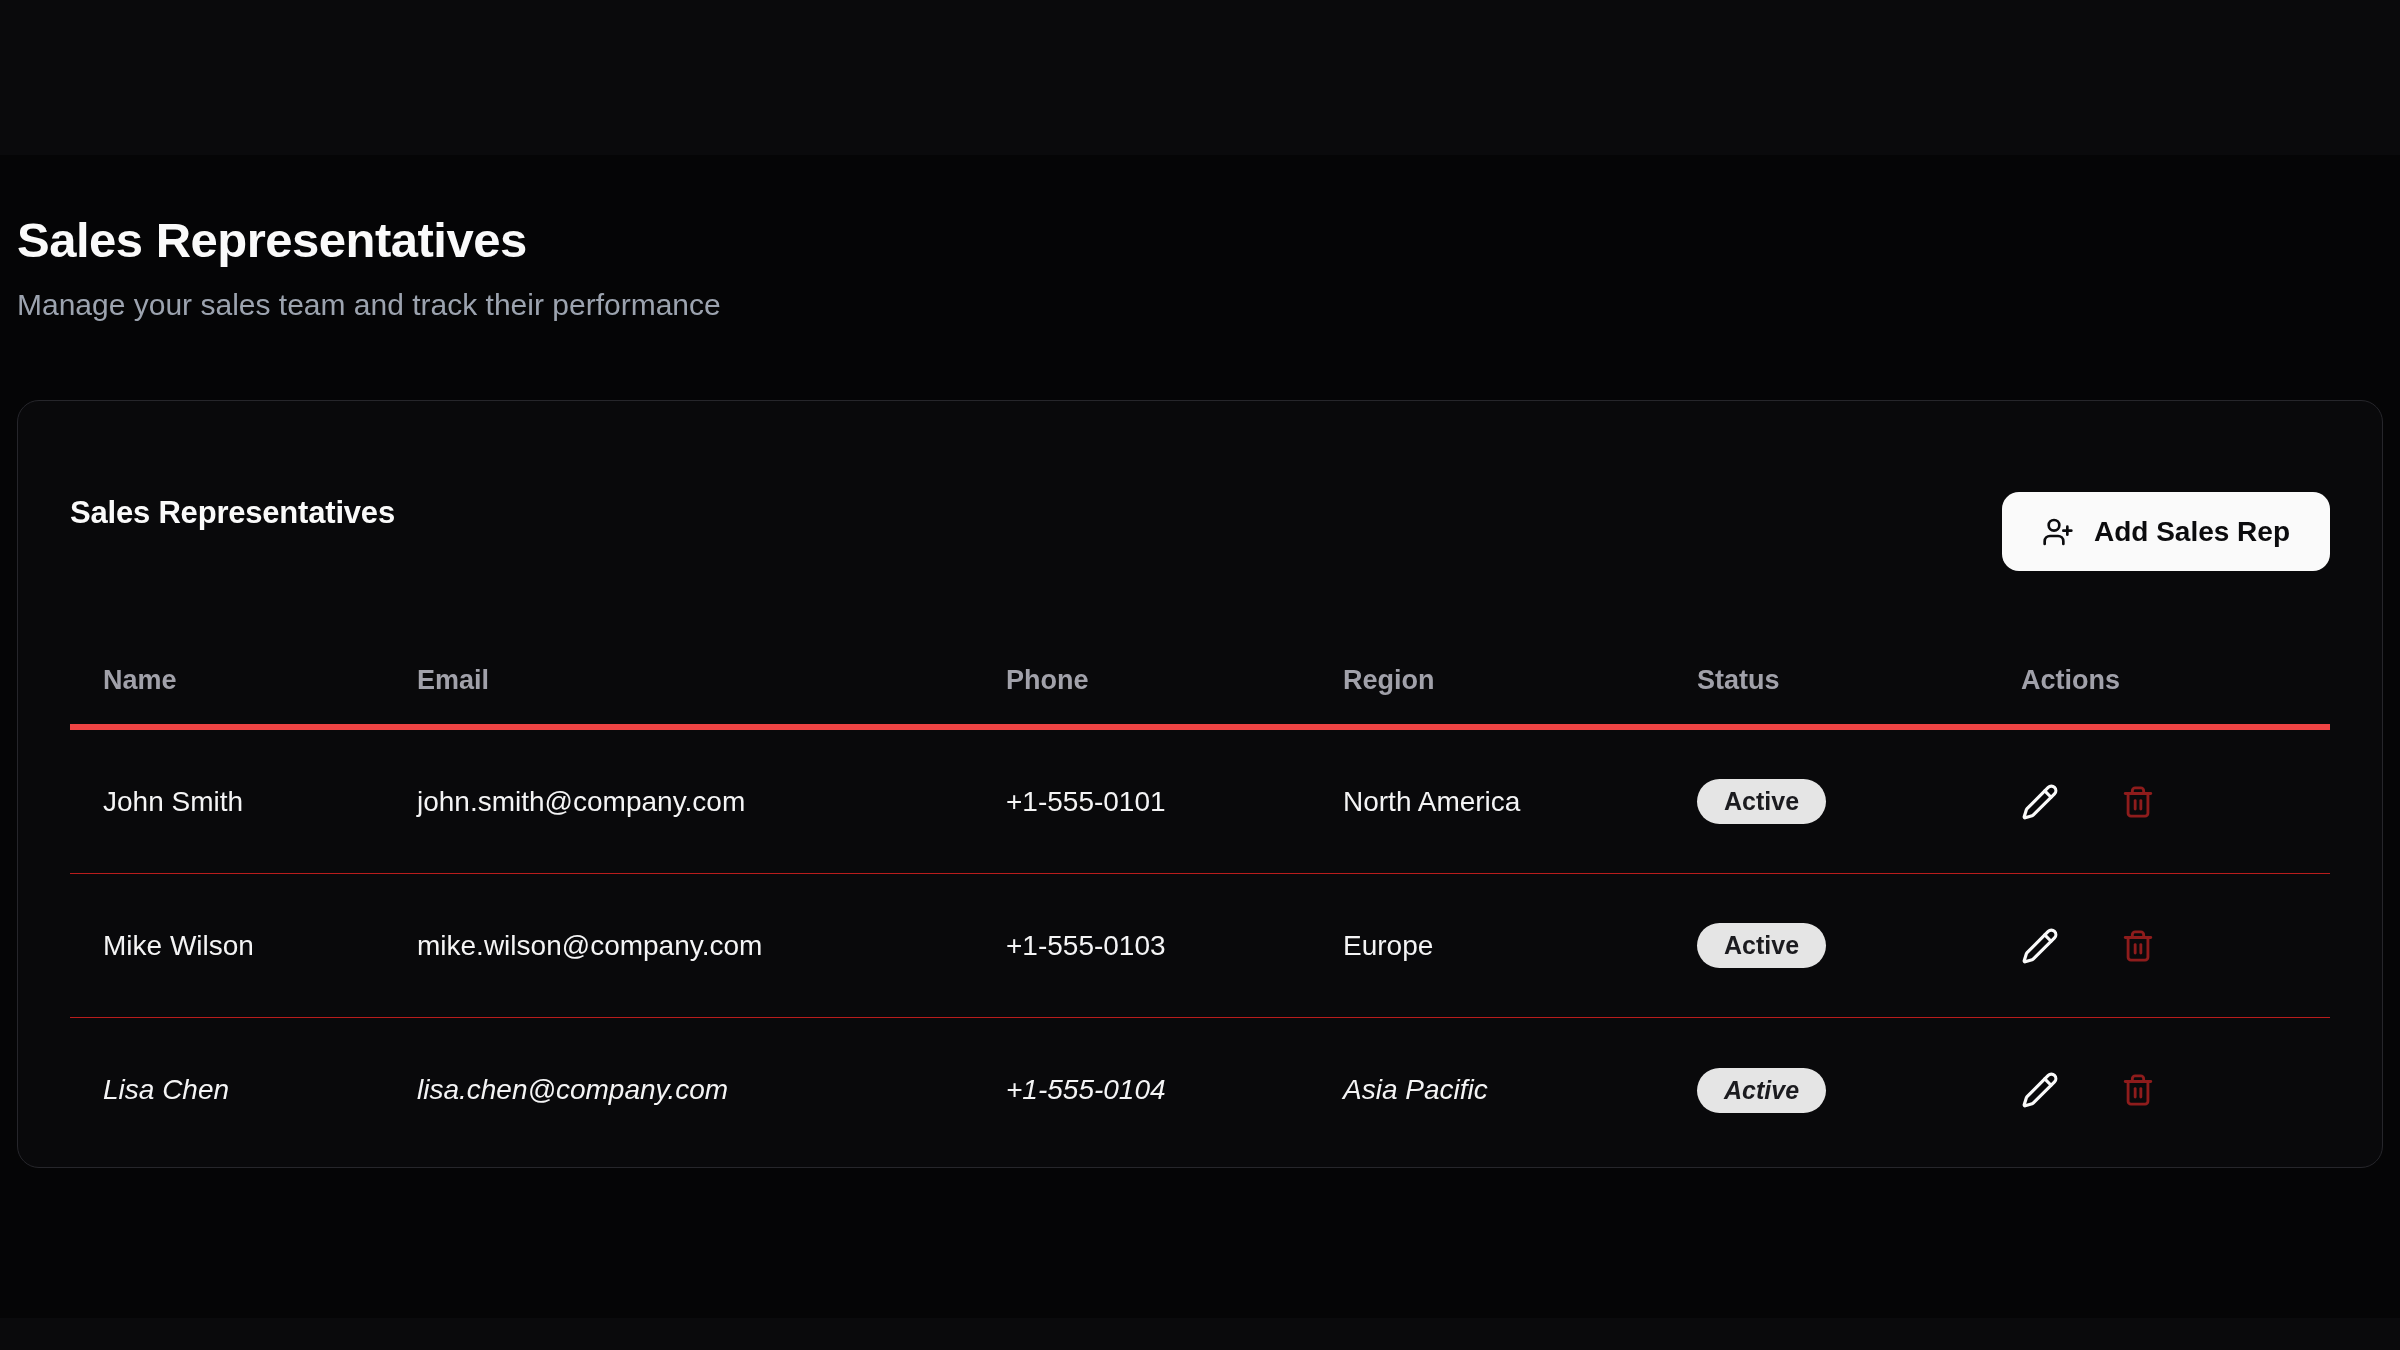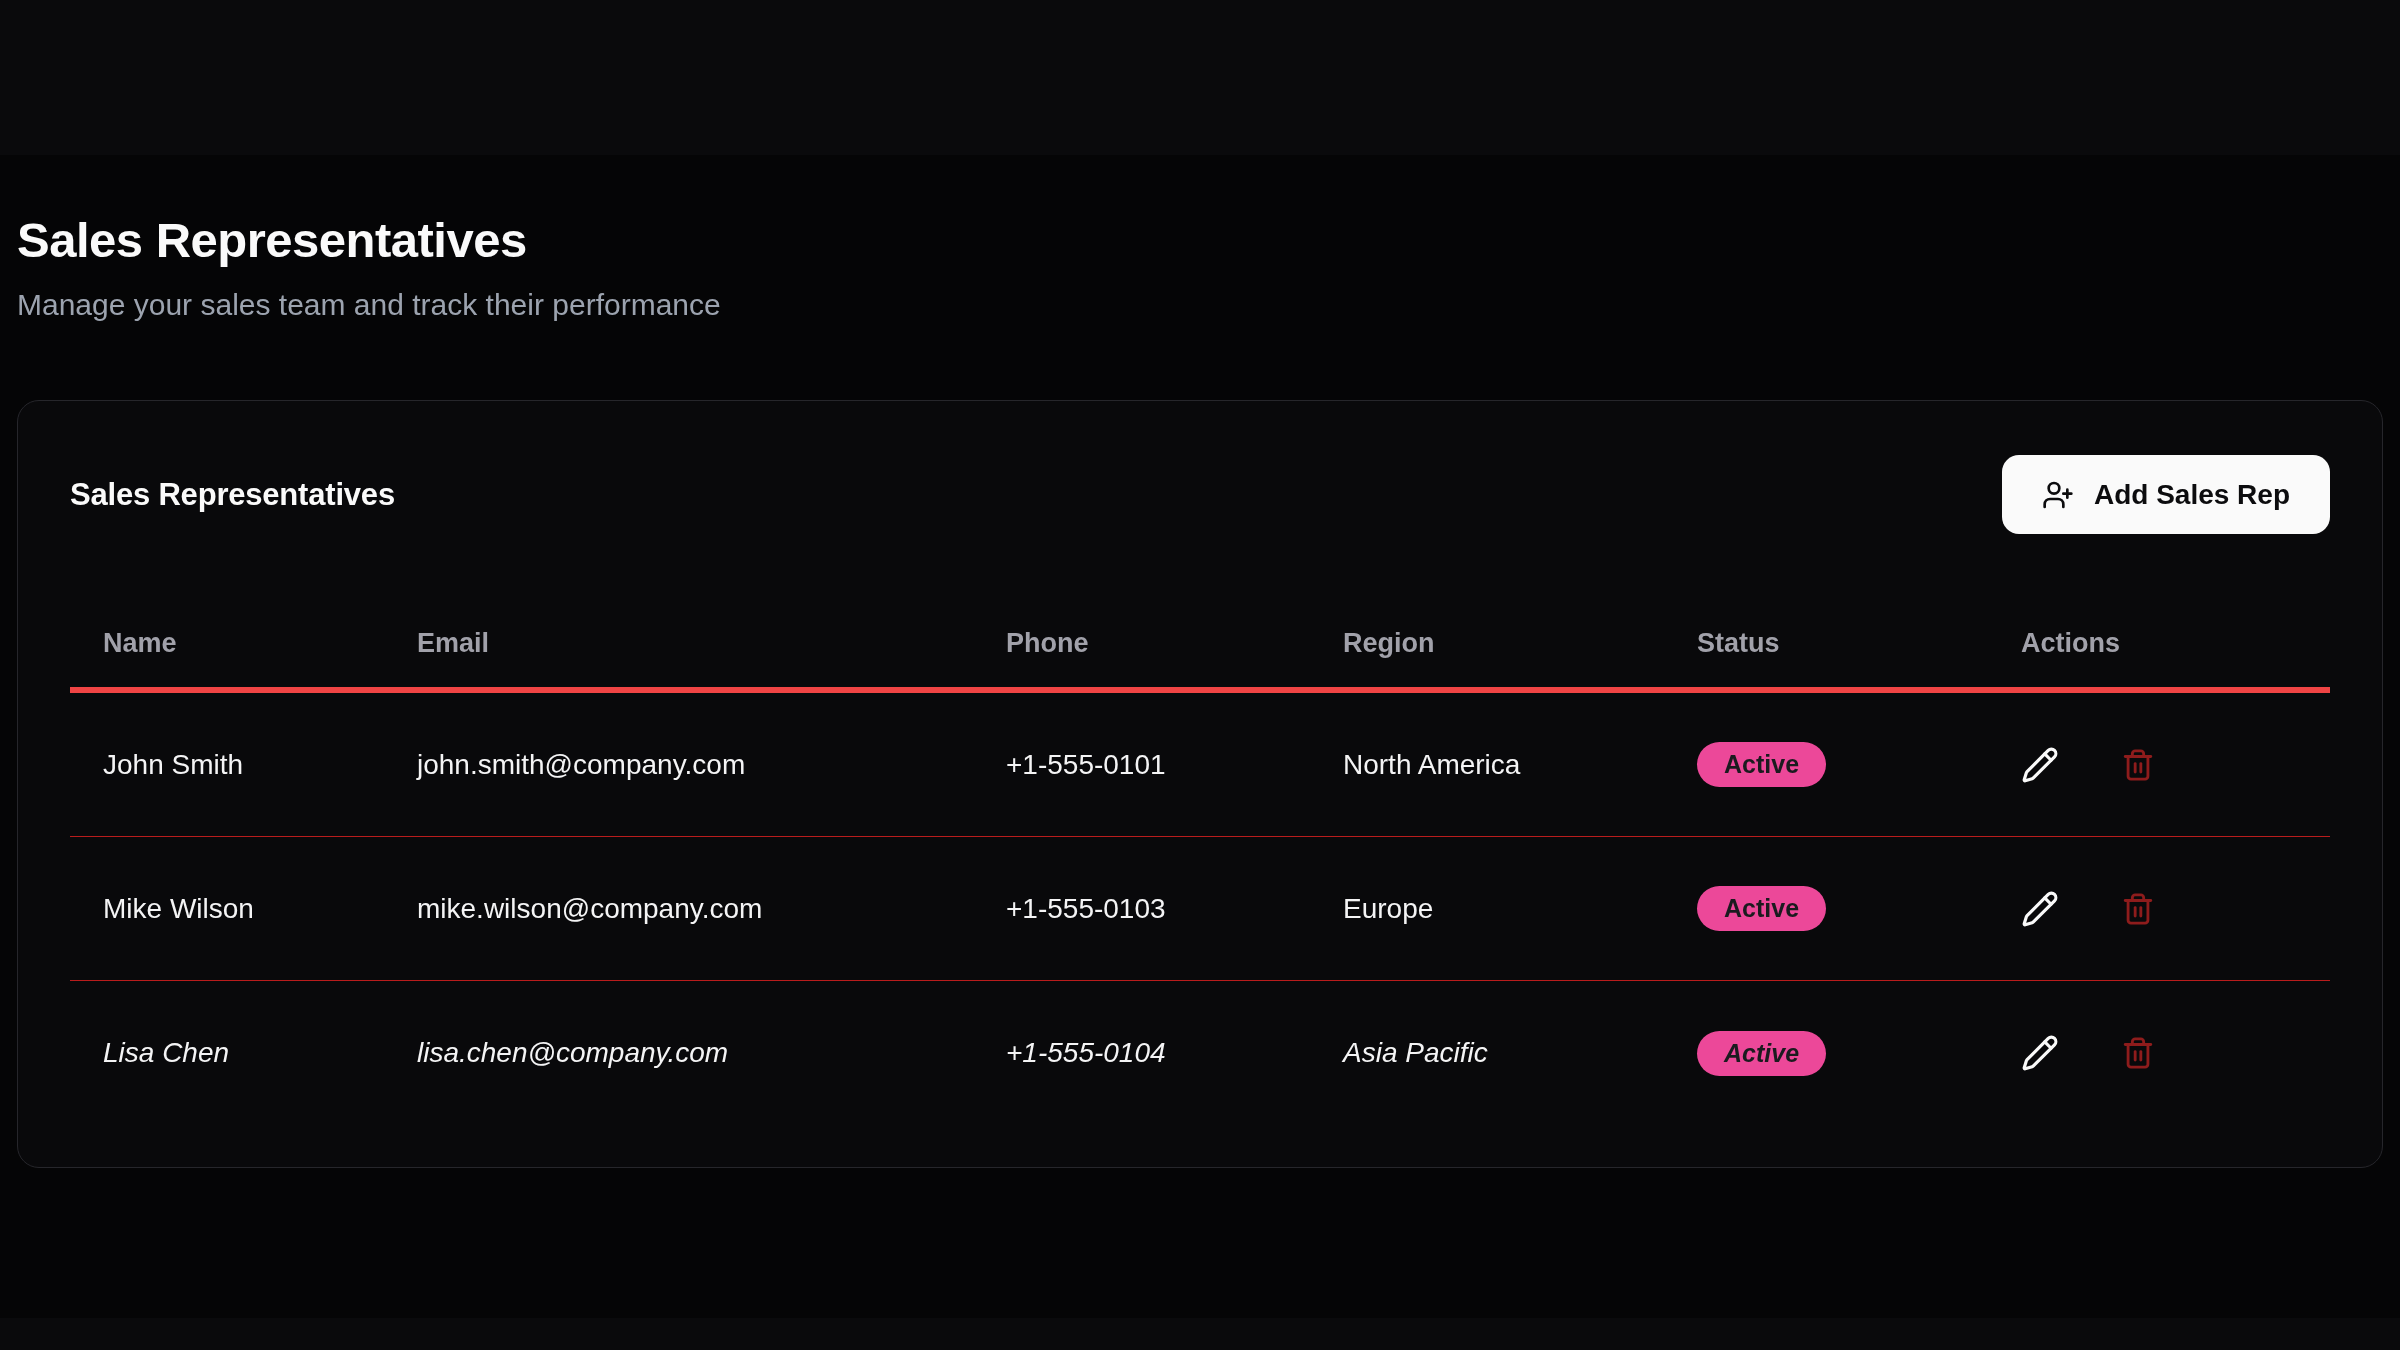--- a/index.html
+++ b/index.html
@@ -55,20 +55,21 @@
     height: 79px;
     padding: 0 40px;
     border: none;
     border-radius: 17px;
     background: #fafafa;
     color: #0c0c0e;
     font-family: "Liberation Sans", sans-serif;
     font-size: 28px;
     font-weight: 600;
     cursor: pointer;
+    margin-top: 37px;
   }
   .add-btn svg { width: 32px; height: 32px; }
 
   .table { margin-top: 0; }
   .thead, .trow {
     display: grid;
     grid-template-columns: 314px 589px 337px 354px 324px 1fr;
   }
   .thead {
     padding: 94px 0 28px 0;
@@ -94,21 +95,21 @@
     white-space: nowrap;
   }
   .td-name { font-weight: 500; }
   .badge {
     display: inline-flex;
     align-items: center;
     justify-content: center;
     height: 45px;
     padding: 0 27px;
     border-radius: 999px;
-    background: #ec4899;
+    background: #e5e5e5;
     color: #1b1b1f;
     font-size: 25px;
     font-weight: 700;
   }
   .actions-cell {
     display: flex;
     align-items: center;
     gap: 62px;
     padding-left: 33px;
   }

